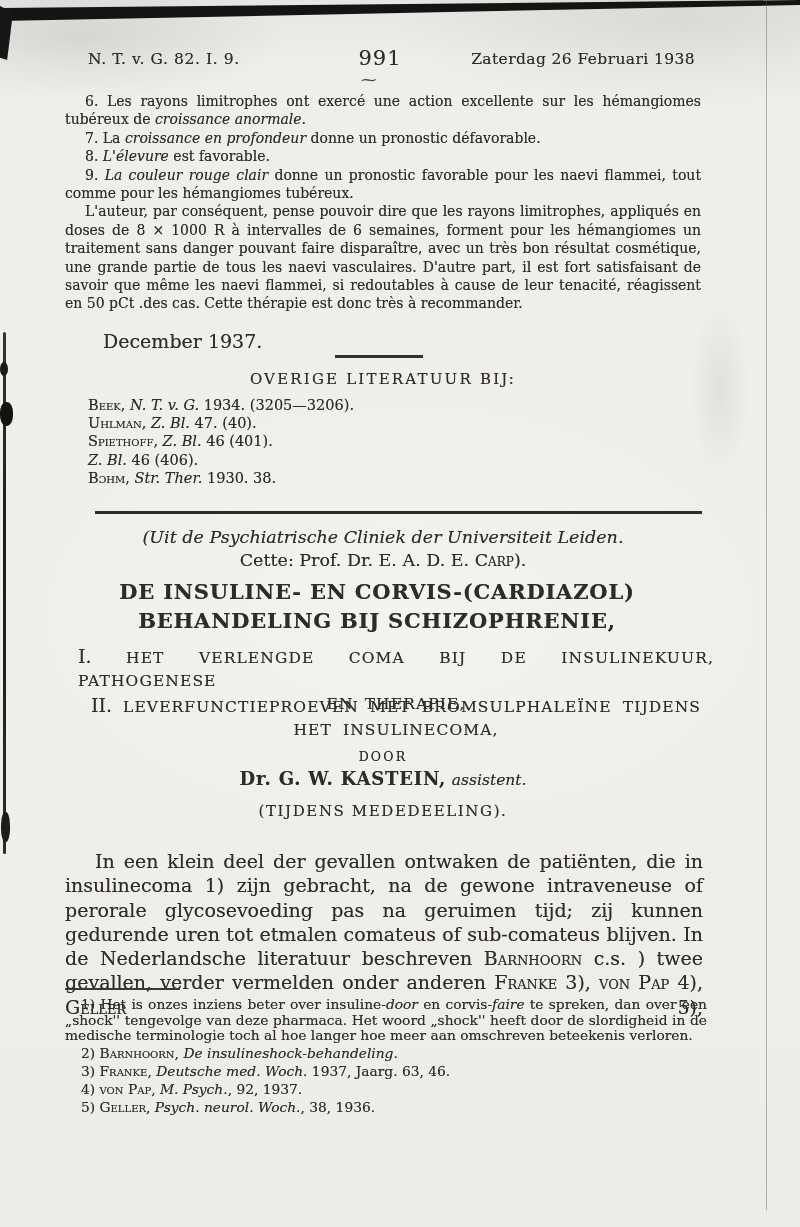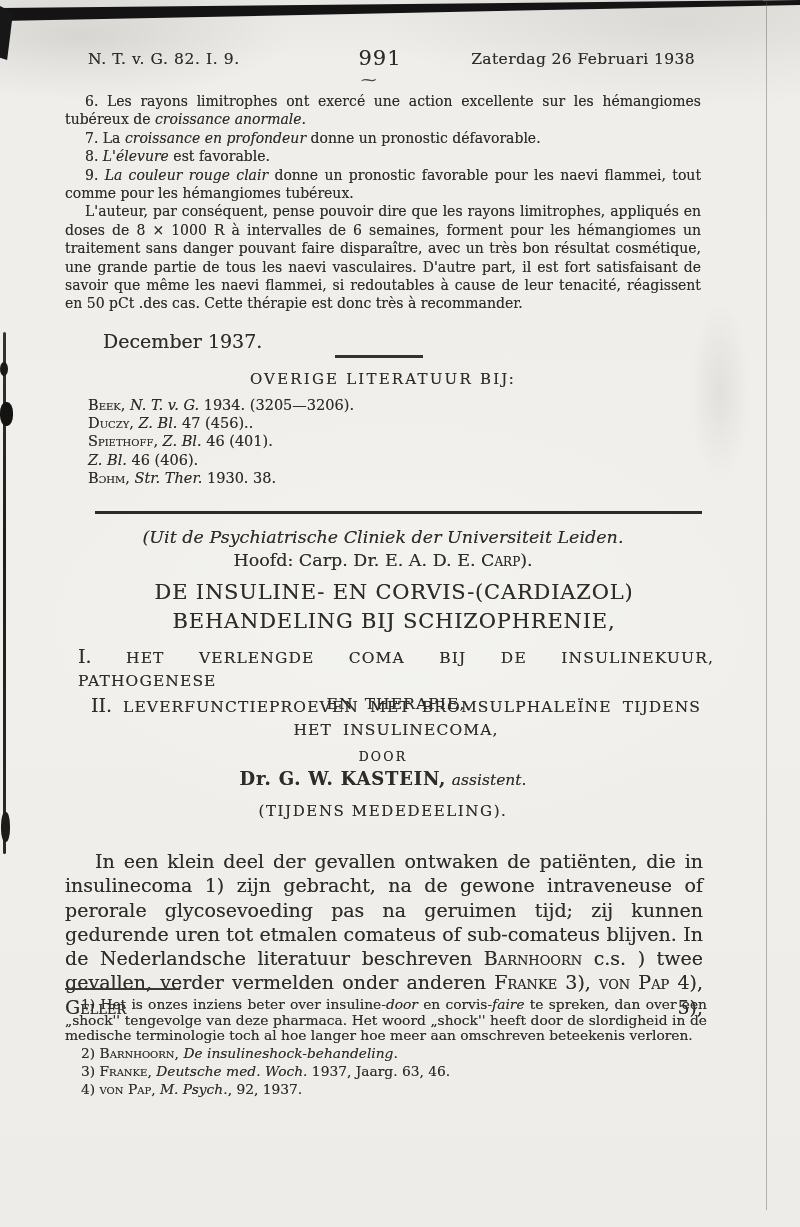--- a/index.html
+++ b/index.html
@@ -38,22 +38,22 @@
   .sec-summary p{margin:0;text-indent:20px;}
   .date-line{position:absolute;left:103px;top:330px;font-size:19px;}
   .rule-short{position:absolute;left:335px;top:355px;width:88px;height:2.5px;background:#33322f;}
   .lit-head{position:absolute;left:65px;top:370px;width:636px;text-align:center;
     font-size:15px;letter-spacing:2.2px;font-weight:normal;margin:0;}
   .lit-list{position:absolute;left:88px;top:396px;margin:0;padding:0;list-style:none;
     font-size:14.5px;line-height:18.2px;}
   .rule-long{position:absolute;left:95px;top:511px;width:607px;height:2.5px;background:#2c2b28;}
   .inst{position:absolute;left:65px;top:526px;width:636px;text-align:center;
     font-size:17.5px;line-height:22.5px;}
-  .title{position:absolute;left:76px;top:578px;width:636px;text-align:center;
-    font-size:21px;line-height:28.5px;font-weight:normal;letter-spacing:.8px;margin:0;}
+  .title{position:absolute;left:59px;top:578px;width:636px;text-align:center;
+    font-size:21px;line-height:28.5px;font-weight:bold;letter-spacing:.8px;margin:0;}
   .part{position:absolute;left:78px;width:636px;font-size:15.5px;line-height:23px;
     letter-spacing:1.1px;word-spacing:5px;font-weight:normal;margin:0;}
   .part1{top:645px;}
   .part1 .l1{display:block;text-align:justify;text-align-last:justify;}
   .part2{top:694px;text-align:center;}
   .part .num{font-size:19px;letter-spacing:0;}
   .part .l2{display:block;text-align:center;}
   .door{position:absolute;left:65px;top:749px;width:636px;text-align:center;
     font-size:12.5px;letter-spacing:2.2px;}
   .author{position:absolute;left:65px;top:768px;width:636px;text-align:center;font-size:18px;}
@@ -97,31 +97,31 @@
     <p><span>9. </span><i>La couleur rouge clair</i><span> donne un pronostic favorable pour les naevi flammei, tout comme pour les hémangiomes tubéreux.</span></p>
     <p>L'auteur, par conséquent, pense pouvoir dire que les rayons limitrophes, appliqués en doses de 8 × 1000 R à intervalles de 6 semaines, forment pour les hémangiomes un traitement sans danger pouvant faire disparaître, avec un très bon résultat cosmétique, une grande partie de tous les naevi vasculaires. D'autre part, il est fort satisfaisant de savoir que même les naevi flammei, si redoutables à cause de leur tenacité, réagissent en 50 pCt .des cas. Cette thérapie est donc très à recommander.</p>
   </div>
 
   <div class="date-line txt">December 1937.</div>
   <div class="rule-short"></div>
 
   <h3 class="lit-head txt">OVERIGE LITERATUUR BIJ:</h3>
   <ul class="lit-list txt">
     <li><span class="sc">Beek,</span> <i>N. T. v. G.</i><span> 1934. (3205—3206).</span></li>
-    <li><span class="sc">Duczy,</span> <i>Z. Bl.</i><span> 47 (456)..</span></li>
+    <li><span class="sc">Uhlman,</span> <i>Z. Bl.</i><span> 47. (40).</span></li>
     <li><span class="sc">Spiethoff,</span> <i>Z. Bl.</i><span> 46 (401).</span></li>
     <li><span class="sc"></span><i>Z. Bl.</i><span> 46 (406).</span></li>
     <li><span class="sc">Bɔhm,</span> <i>Str. Ther.</i><span> 1930. 38.</span></li>
   </ul>
 
   <div class="rule-long"></div>
 
   <div class="inst txt">
     <i>(Uit de Psychiatrische Cliniek der Universiteit Leiden.</i><br>
-    <span>Hoofd: Carp. Dr. E. A. D. E. </span><span class="sc">Carp</span><span>).</span>
+    <span>Cette: Prof. Dr. E. A. D. E. </span><span class="sc">Carp</span><span>).</span>
   </div>
 
   <h1 class="title txt">
     <span>DE INSULINE- EN CORVIS-(CARDIAZOL)</span><br>
     <span>BEHANDELING BIJ SCHIZOPHRENIE,</span>
   </h1>
 
   <h2 class="part part1 txt">
     <span class="l1"><span class="num">I.</span> <span>HET VERLENGDE COMA BIJ DE INSULINEKUUR, PATHOGENESE</span></span>
     <span class="l2">EN THERAPIE,</span>
@@ -140,15 +140,16 @@
 
   <p class="intro txt"><span>In een klein deel der gevallen ontwaken de patiënten, die in insulinecoma 1) zijn gebracht, na de gewone intraveneuse of perorale glycosevoeding pas na geruimen tijd; zij kunnen gedurende uren tot etmalen comateus of sub-comateus blijven. In de Nederlandsche literatuur beschreven </span><span class="sc">Barnhoorn</span><span> c.s. ) twee gevallen, verder vermelden onder anderen </span><span class="sc">Franke</span><span> 3), </span><span class="sc">von Pap</span><span> 4), </span><span class="sc">Geller</span><span> 5),</span></p>
 
   <div class="fn-rule"></div>
 
   <div class="footnotes txt">
     <p class="fn1"><span>1) Het is onzes inziens beter over insuline-</span><i>door</i><span> en corvis-</span><i>faire</i><span> te spreken, dan over een „shock'' tengevolge van deze pharmaca. Het woord „shock'' heeft door de slordigheid in de medische terminologie toch al hoe langer hoe meer aan omschreven beteekenis verloren.</span></p>
     <p class="fn-item"><span>2) </span><span class="sc">Barnhoorn,</span> <i>De insulineshock-behandeling</i><span>.</span></p>
     <p class="fn-item"><span>3) </span><span class="sc">Franke,</span> <i>Deutsche med. Woch.</i><span> 1937, Jaarg. 63, 46.</span></p>
     <p class="fn-item"><span>4) </span><span class="sc">von Pap,</span> <i>M. Psych.</i><span>, 92, 1937.</span></p>
+    <p class="fn-item"><span>5) </span><span class="sc">Geller,</span> <i>Psych. neurol. Woch.</i><span>, 38, 1936.</span></p>
   </div>
 
 </div>
 
 </body></html>

